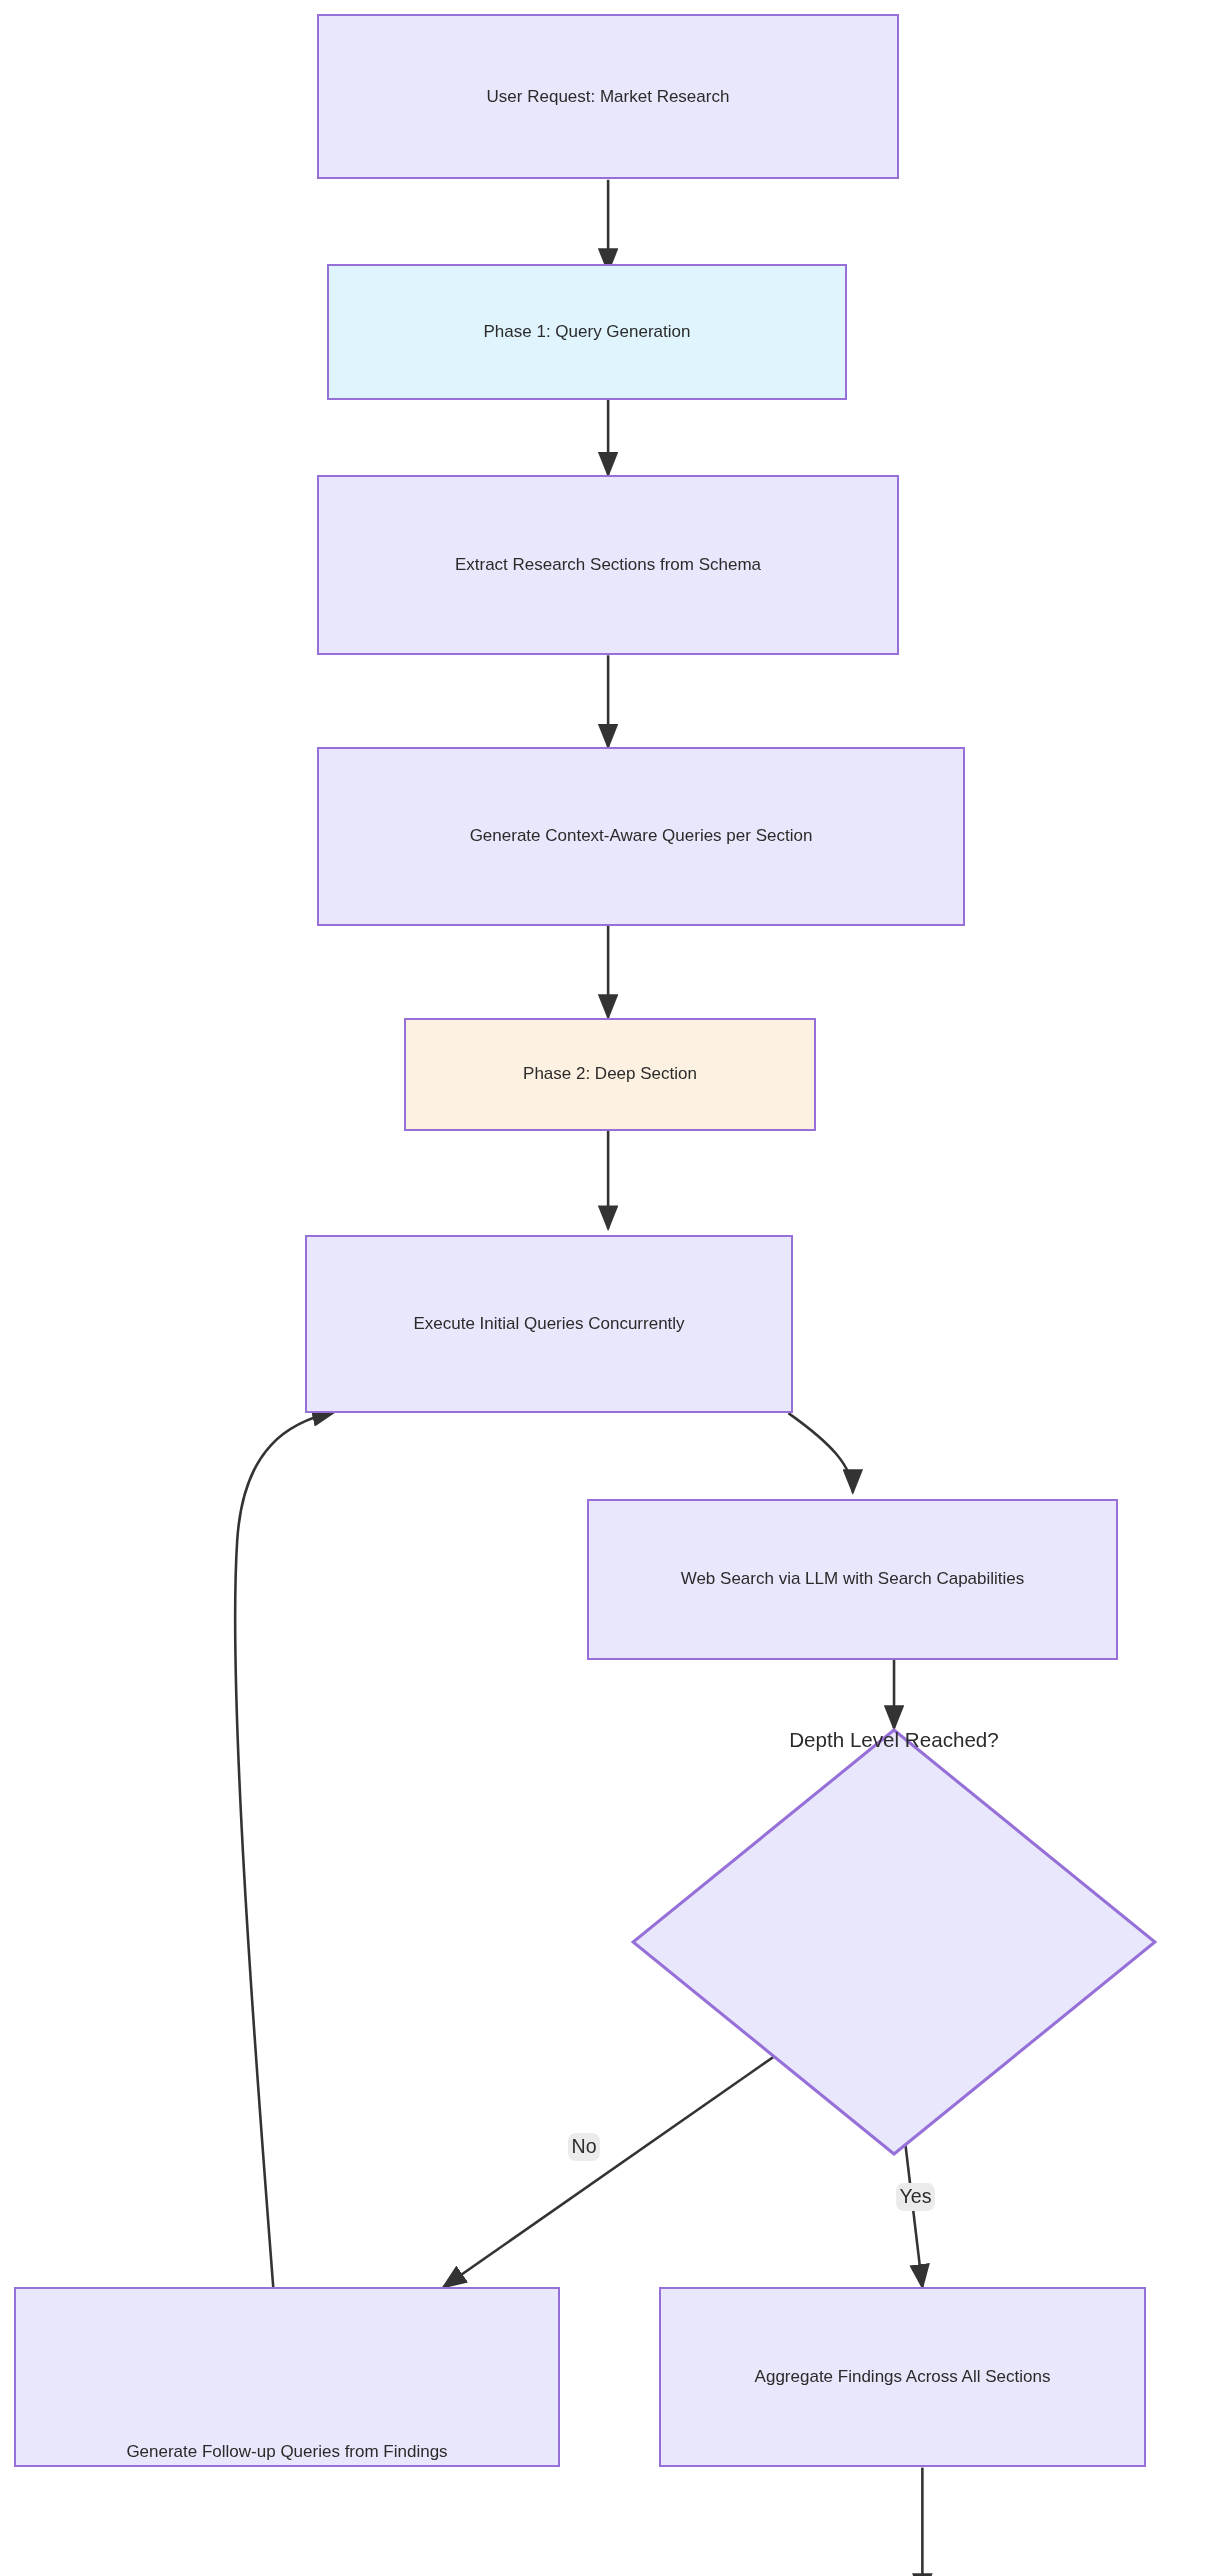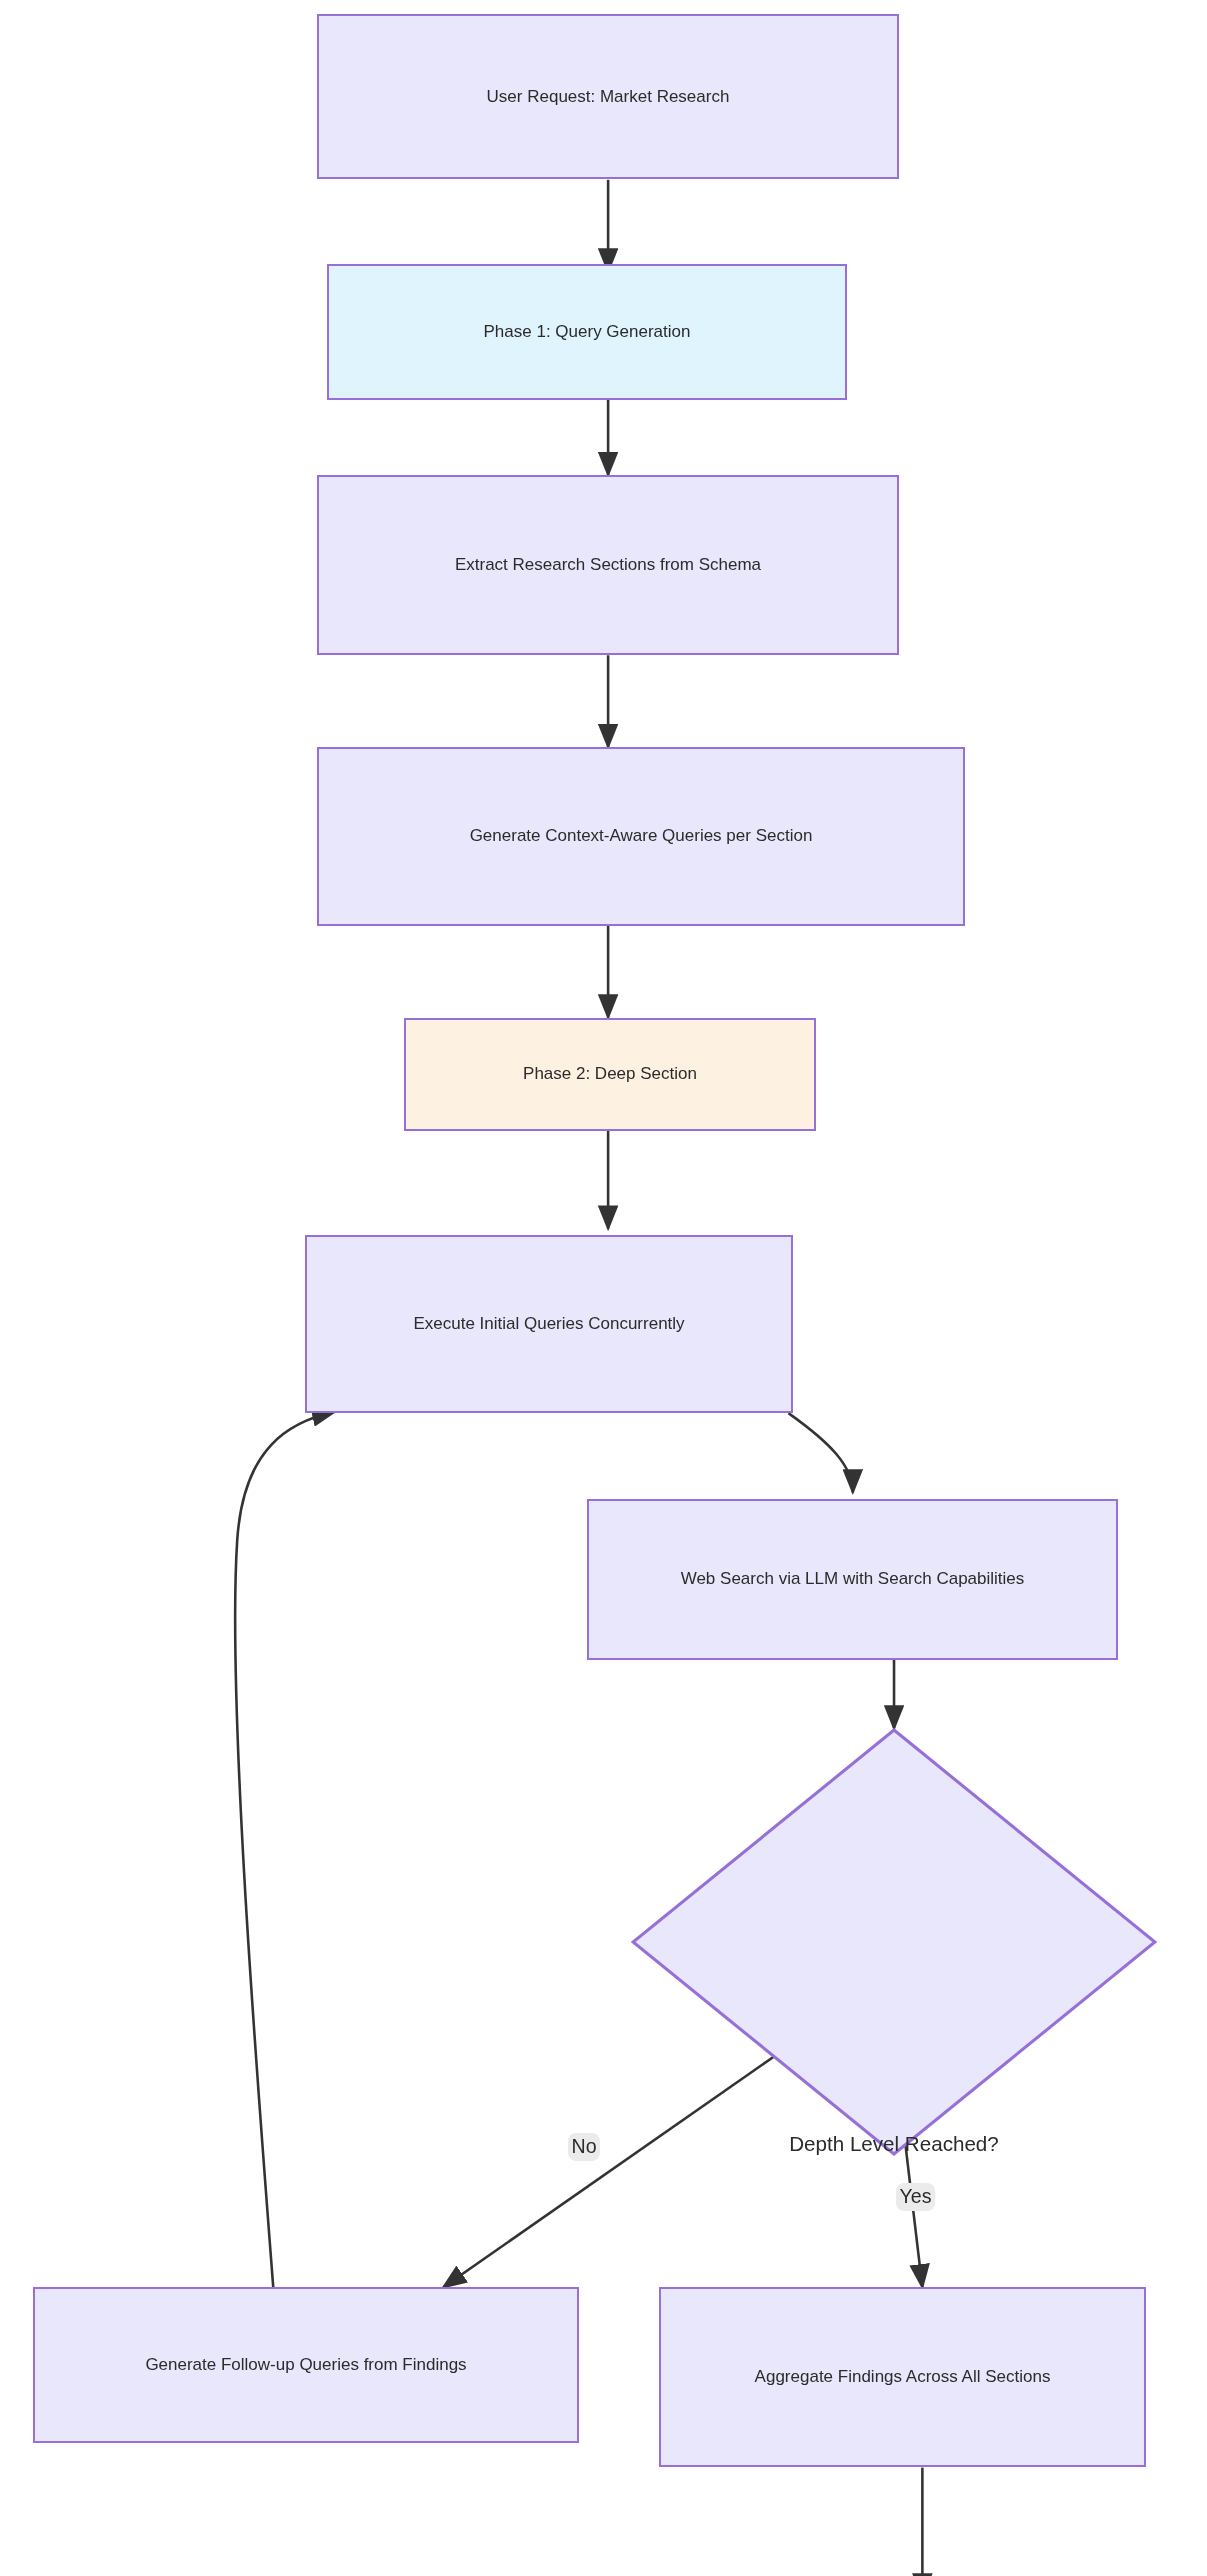--- a/index.html
+++ b/index.html
@@ -40,21 +40,21 @@
   }
   .node-process { background: #e9e7fb; }
   .node-phase1  { background: #e0f4fd; }
   .node-phase2  { background: #fdf1e2; }
   .node-label { display: block; max-width: 100%; }
 
   .node-decision {
     position: absolute;
     z-index: 2;
     display: flex;
-    align-items: flex-end;
+    align-items: flex-start;
     justify-content: center;
   }
   .diamond-shape {
     position: absolute;
     left: 0; top: 0;
     width: 100%; height: 100%;
   }
   .decision-text {
     position: relative;
     z-index: 3;
@@ -153,21 +153,21 @@
   </div>
 
   <div class="edge-label" style="left:568px; top:2133px;">
     <span>No</span>
   </div>
 
   <div class="edge-label" style="left:896px; top:2183px;text-align:center;">
     <span>Yes</span>
   </div>
 
-  <div class="node node-process" style="left:33px; top:2287px; width:546px; height:156px;">
+  <div class="node node-process" style="left:14px; top:2287px; width:546px; height:180px;align-items:flex-end;">
     <span class="node-label">Generate Follow-up Queries from Findings</span>
   </div>
 
   <div class="node node-process" style="left:659px; top:2287px; width:487px; height:180px;">
     <span class="node-label">Aggregate Findings Across All Sections</span>
   </div>
 
 </div>
 
 

